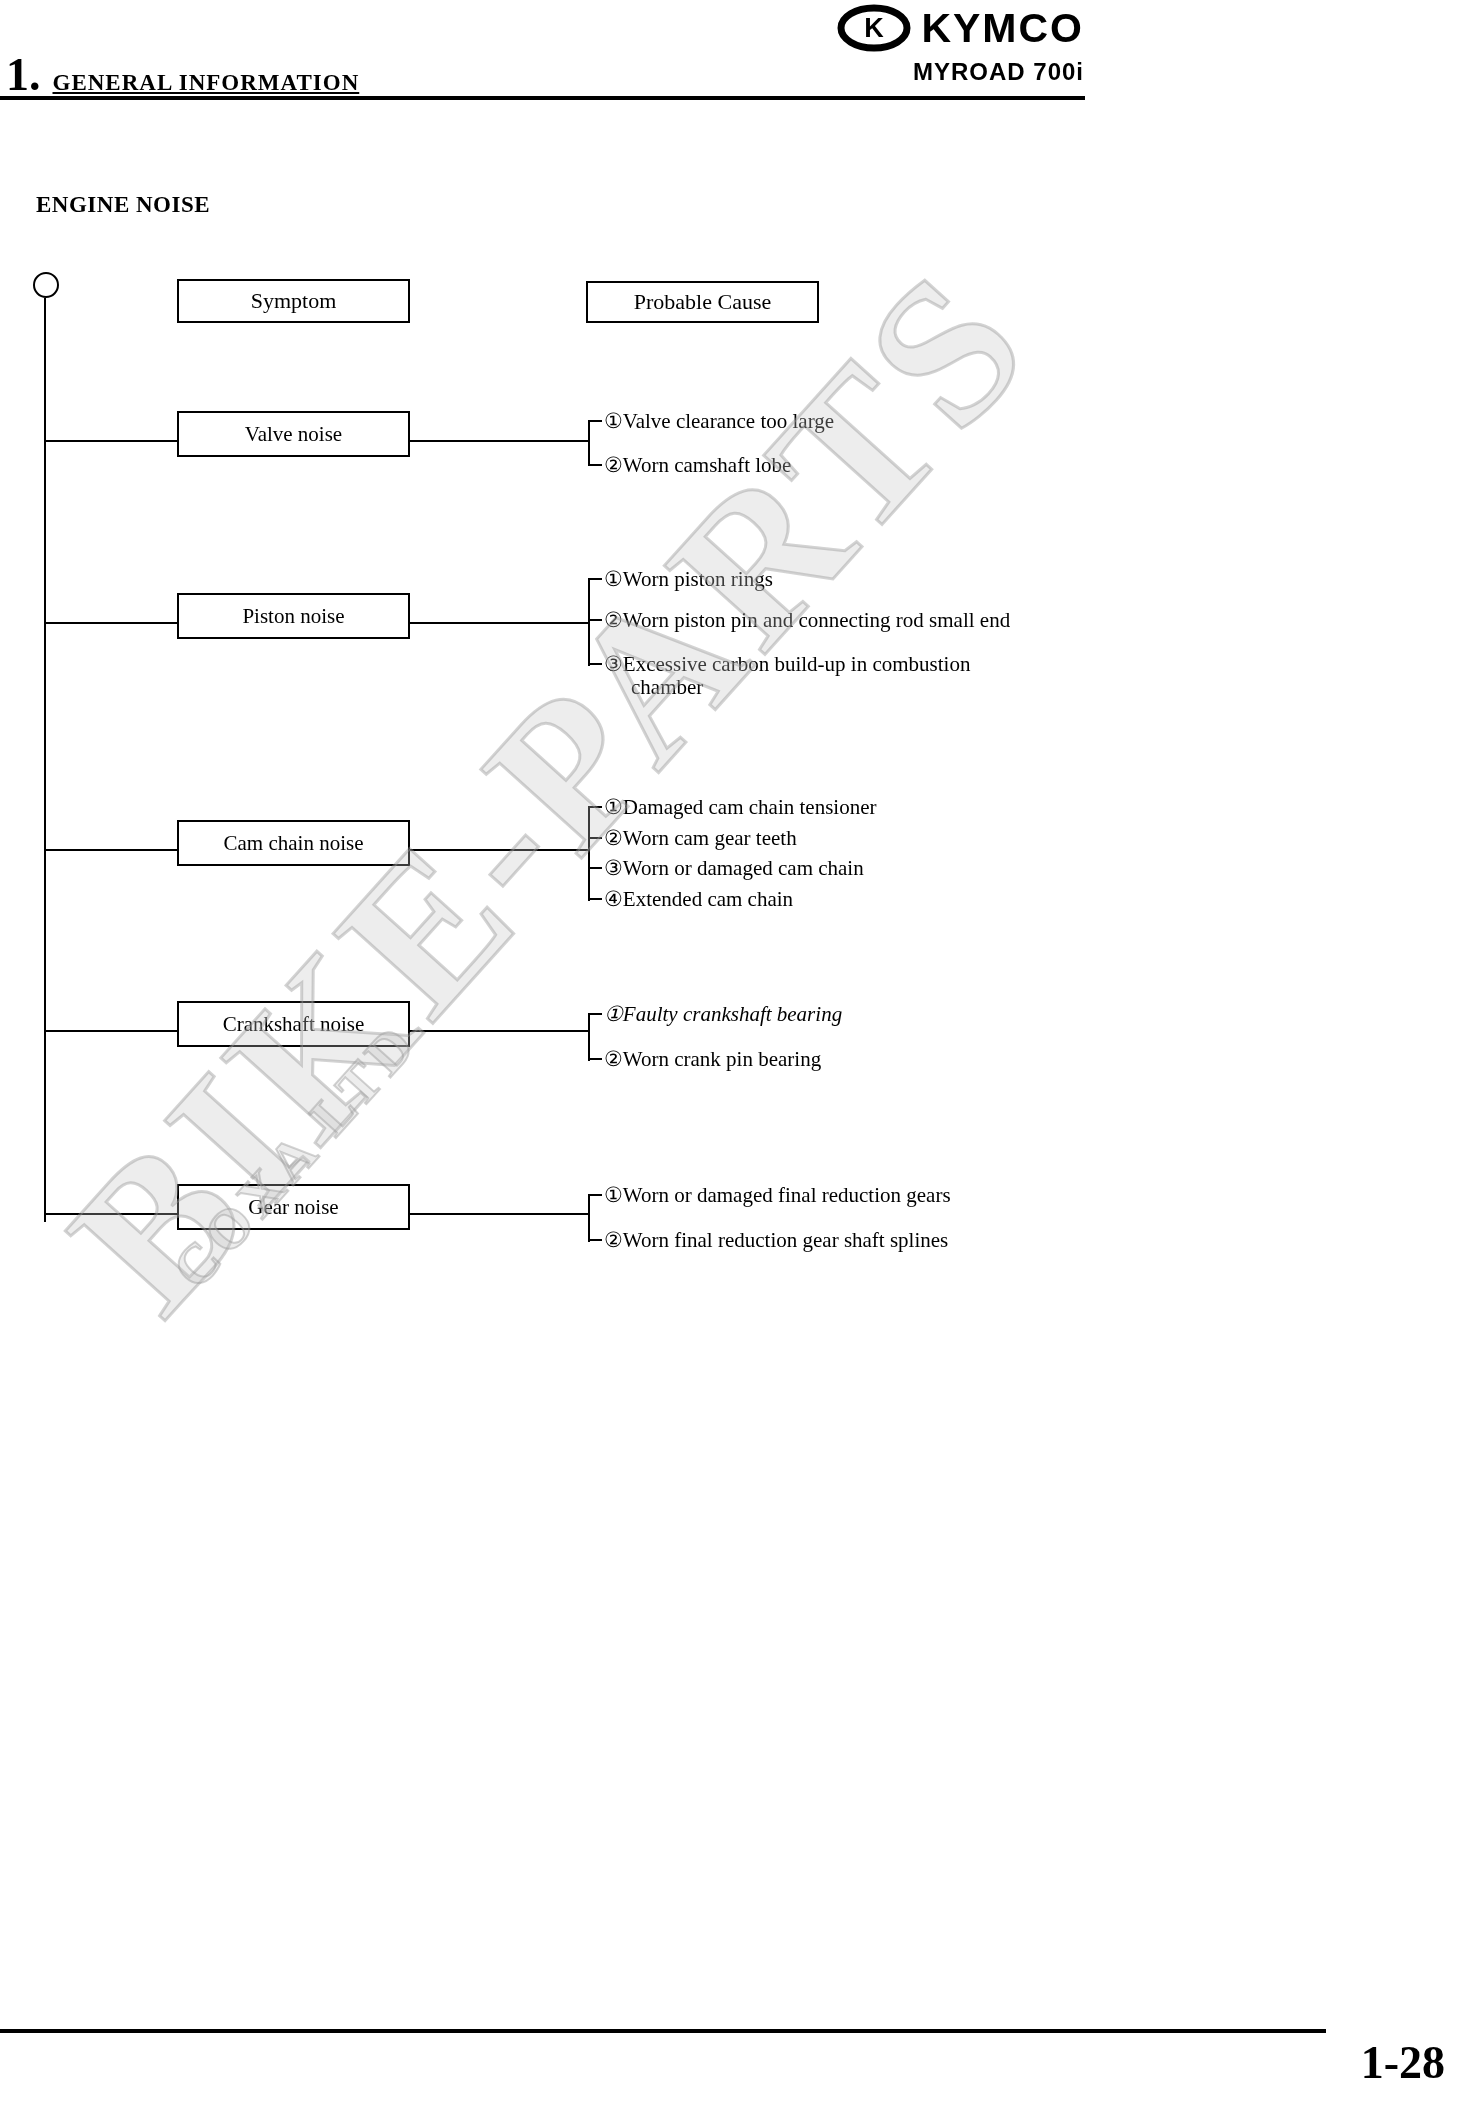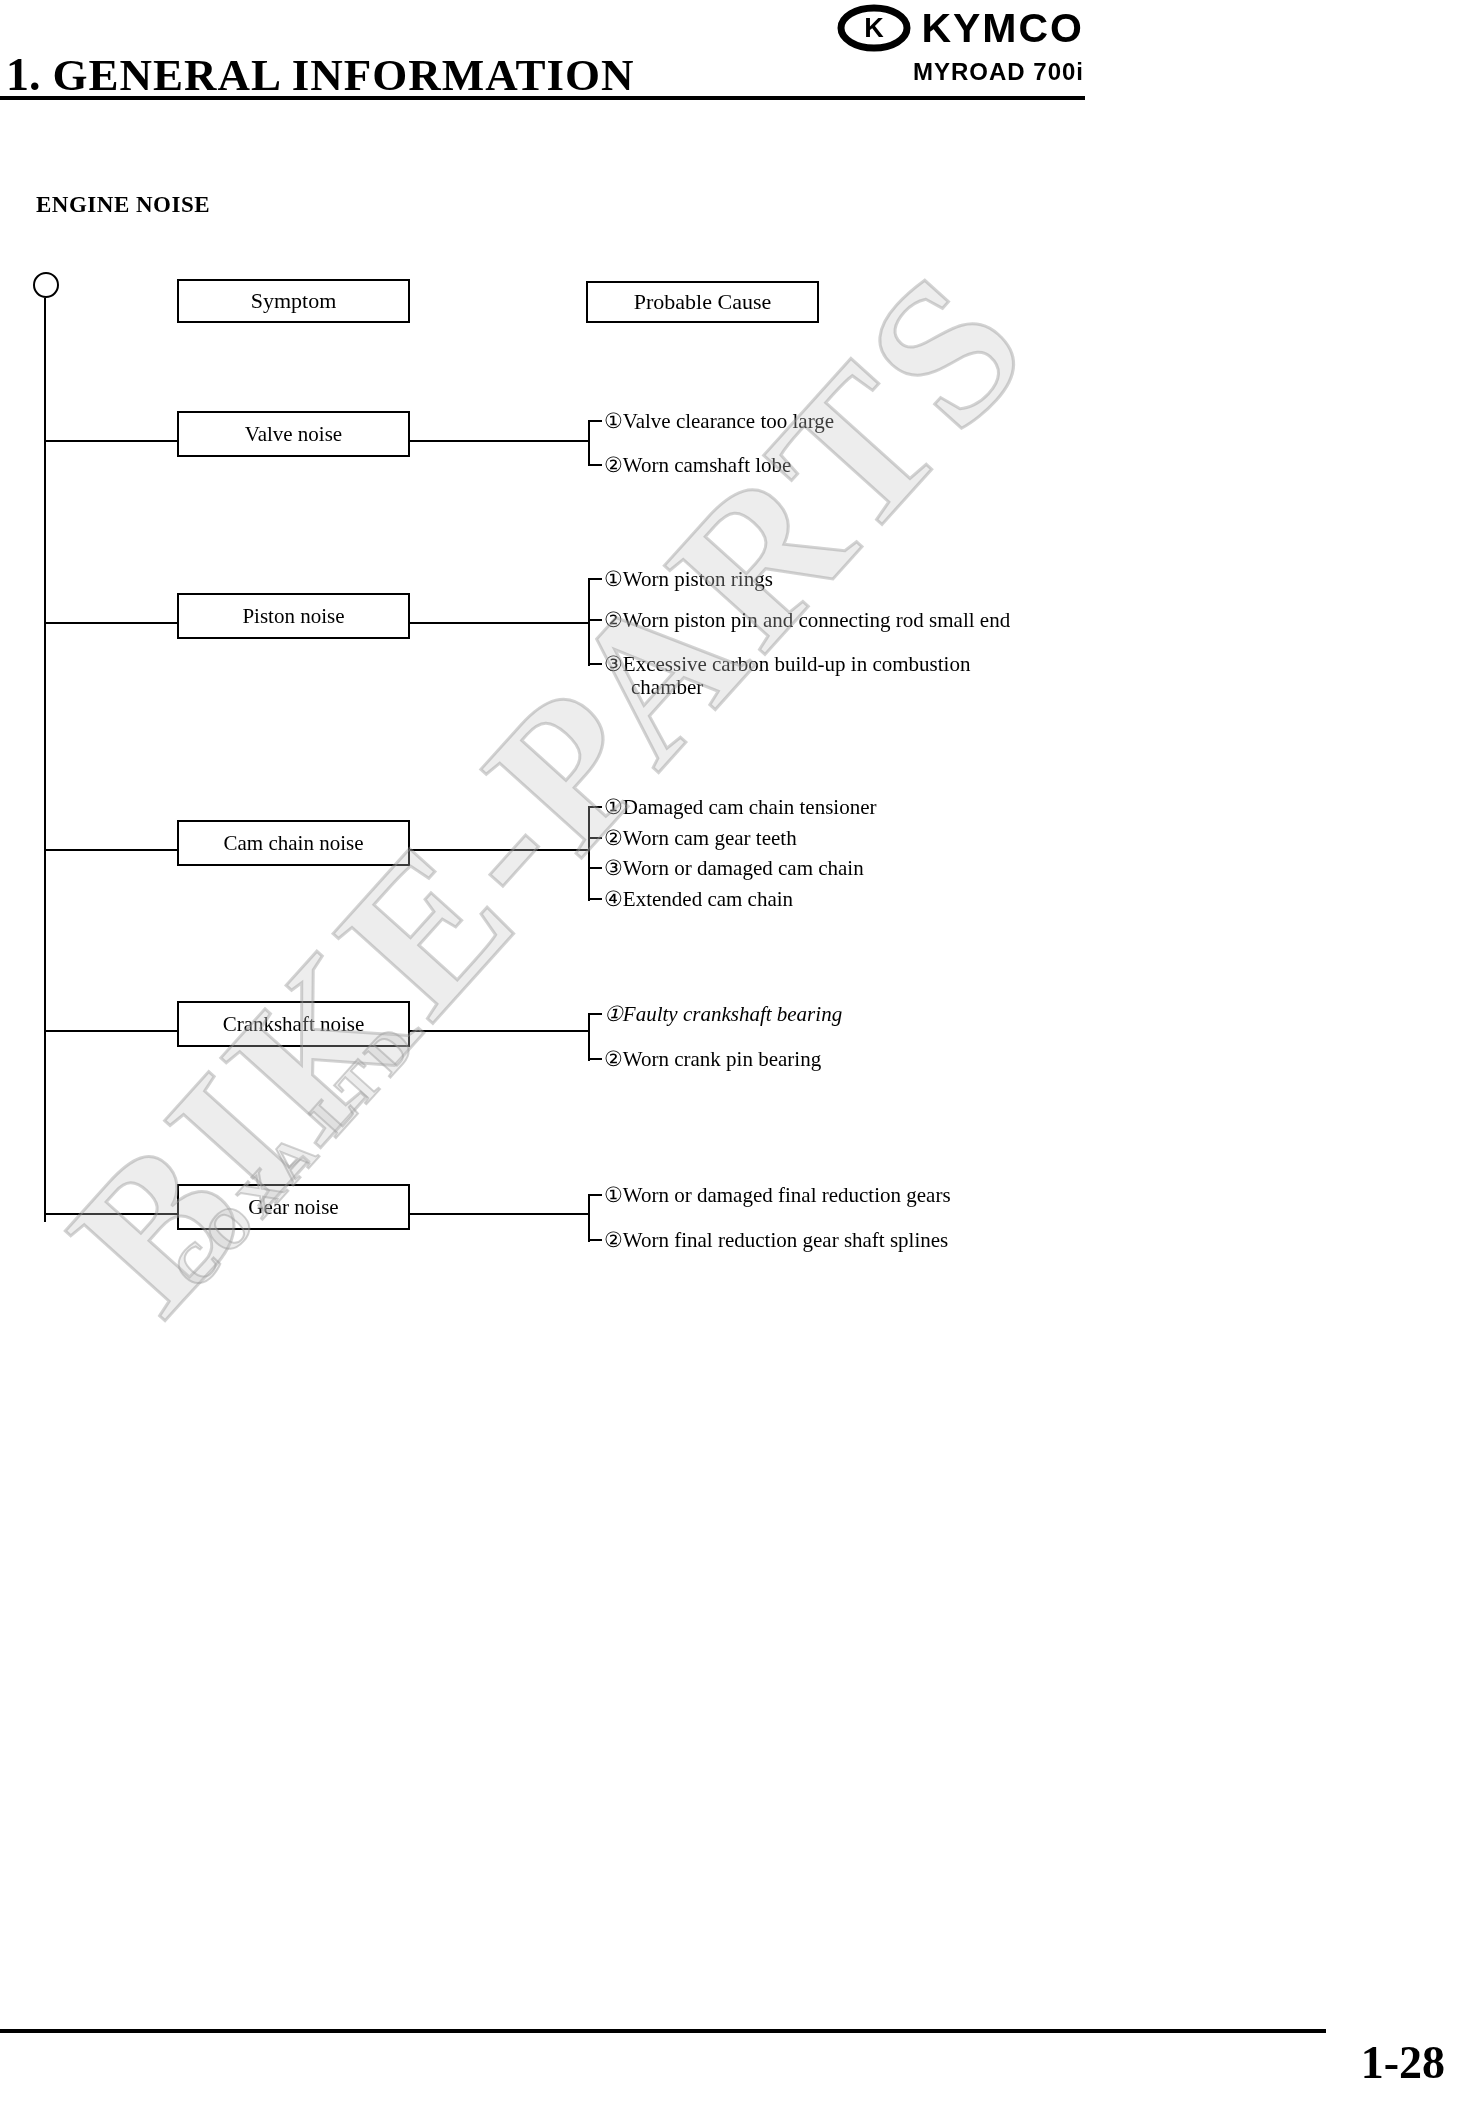--- a/index.html
+++ b/index.html
@@ -13,21 +13,21 @@
   
   .brand-row { position:absolute; top:4px; left:778px; width:306px;
     display:flex; align-items:center; justify-content:flex-end; gap:10px; }
   .brand-text { font-family:"Liberation Sans","DejaVu Sans",sans-serif;
     font-weight:bold; font-size:41px; letter-spacing:2px; }
   .model-text { position:absolute; top:58px; left:778px; width:306px; text-align:right;
     font-family:"Liberation Sans","DejaVu Sans",sans-serif; font-weight:bold;
     font-size:24px; letter-spacing:1px; }
   .title-row { position:absolute; top:48px; left:6px; display:flex; align-items:baseline; gap:12px; }
   .title-num { font-size:46px; font-weight:bold; }
-  .title-text { font-size:45px; font-weight:bold; letter-spacing:1px; }
+  .title-text { font-size:23px; font-weight:bold; letter-spacing:1px;text-decoration:underline; }
   .title-underline { position:absolute; top:96px; left:0; width:1085px; height:4px; background:#000; }
 
   .section-heading { position:absolute; top:192px; left:36px; font-size:23px; font-weight:bold; letter-spacing:0.5px; }
 
   
   .line { position:absolute; background:#000; }
   .h { height:2px; }
   .v { width:2px; }
   .start-circle { position:absolute; left:33px; top:272px; width:26px; height:26px;
     border:2px solid #000; border-radius:50%; background:#fff; }

